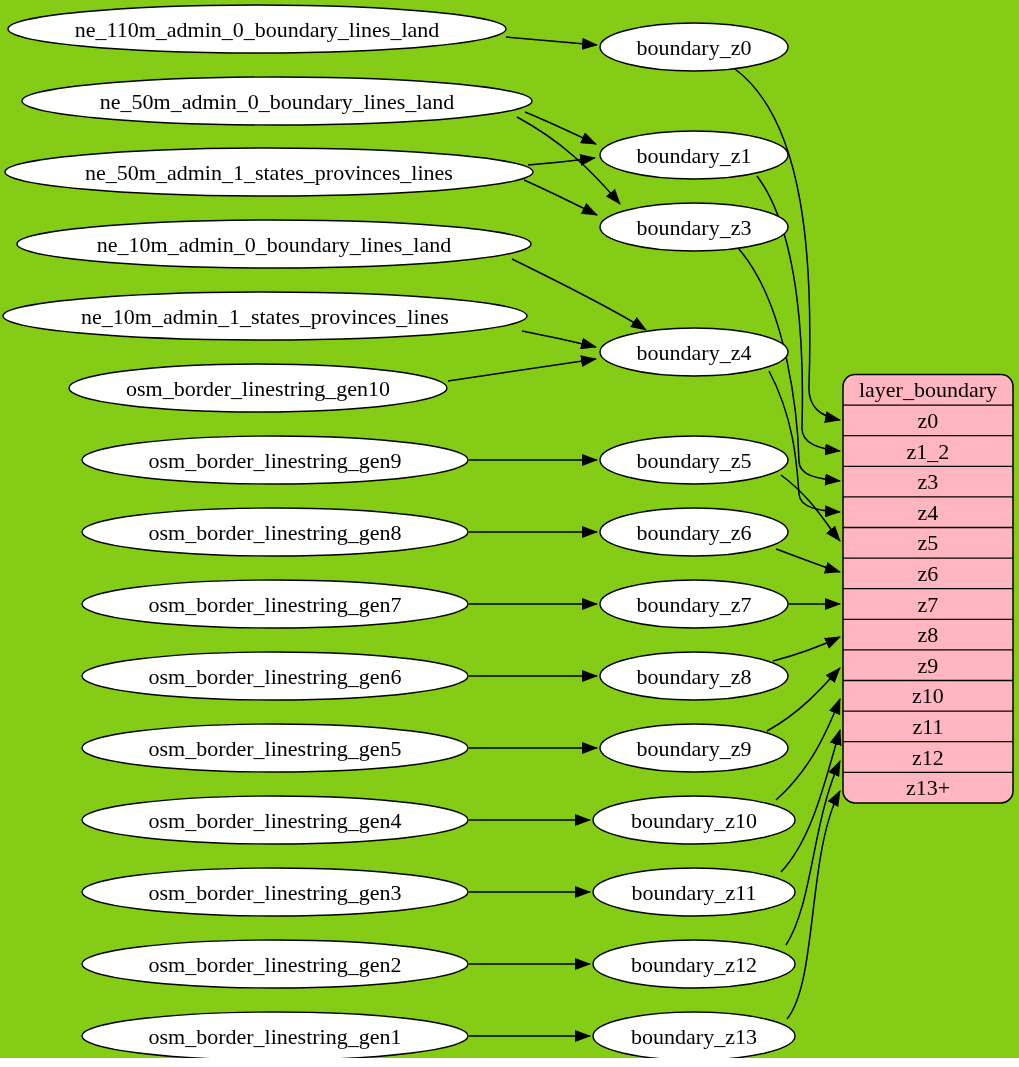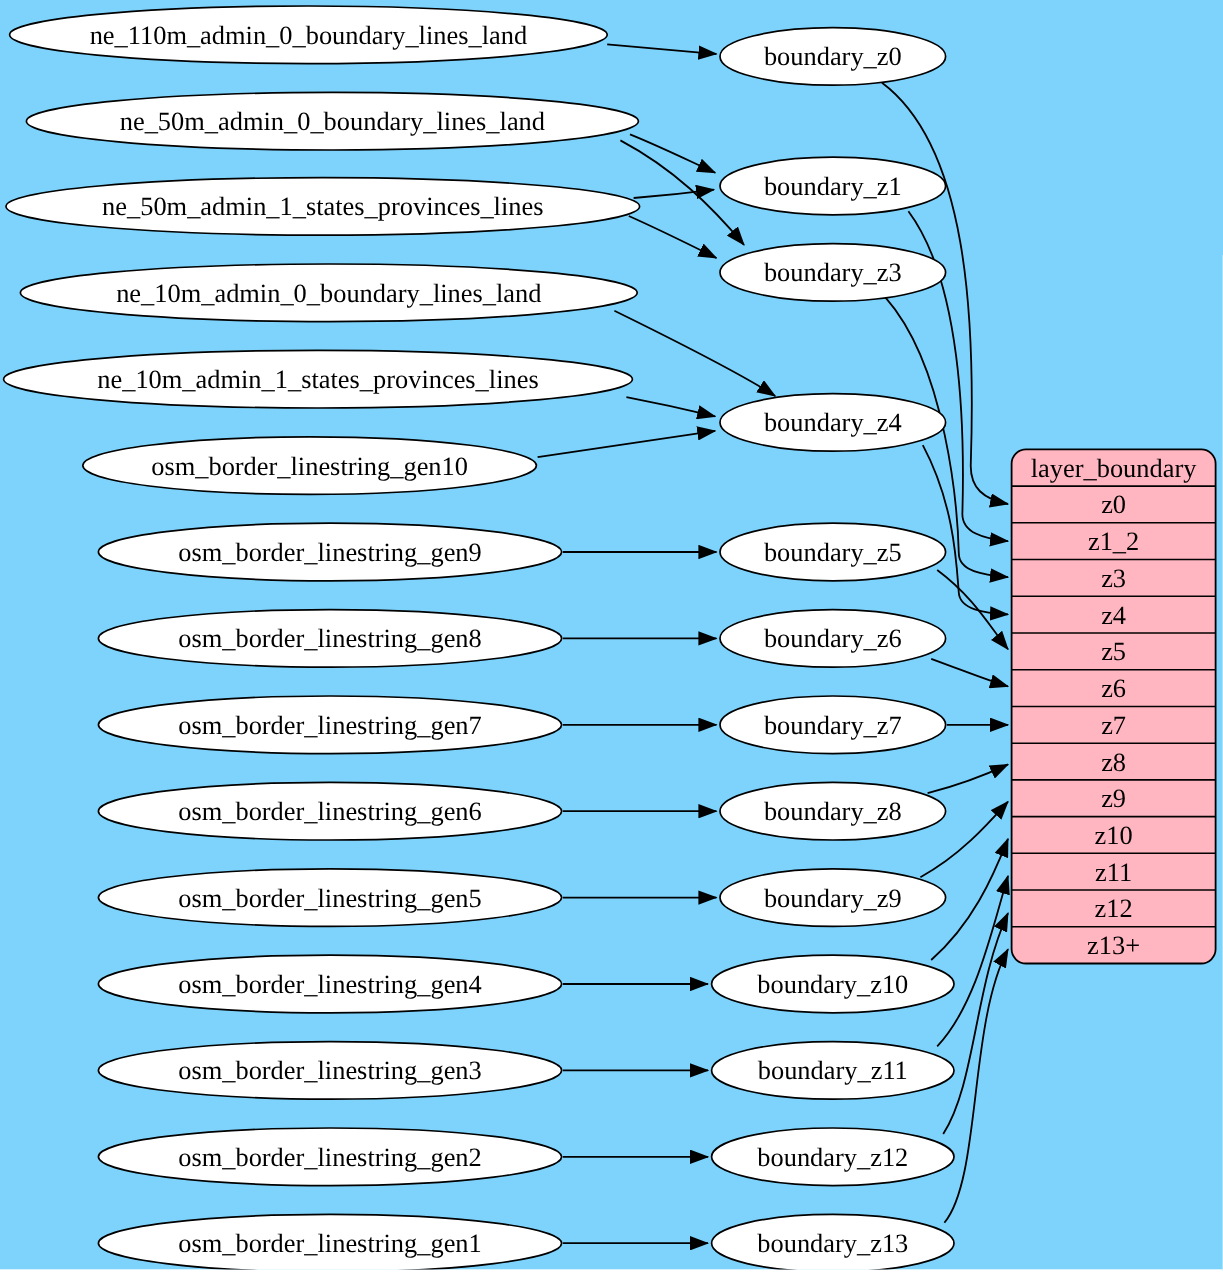--- a/index.html
+++ b/index.html
@@ -4,21 +4,21 @@
 <style>
   html, body {
     margin: 0;
     padding: 0;
     background: #ffffff;
   }
   .canvas {
     position: relative;
     width: 1019px;
     height: 1058px;
-    background: #7dd3fc;
+    background: #84cc16;
     font-family: "Liberation Serif", "DejaVu Serif", serif;
   }
   svg text {
     font-family: "Liberation Serif", "DejaVu Serif", serif;
     font-size: 22px;
     fill: #000000;
   }
   svg .edge {
     fill: none;
     stroke: #000000;

